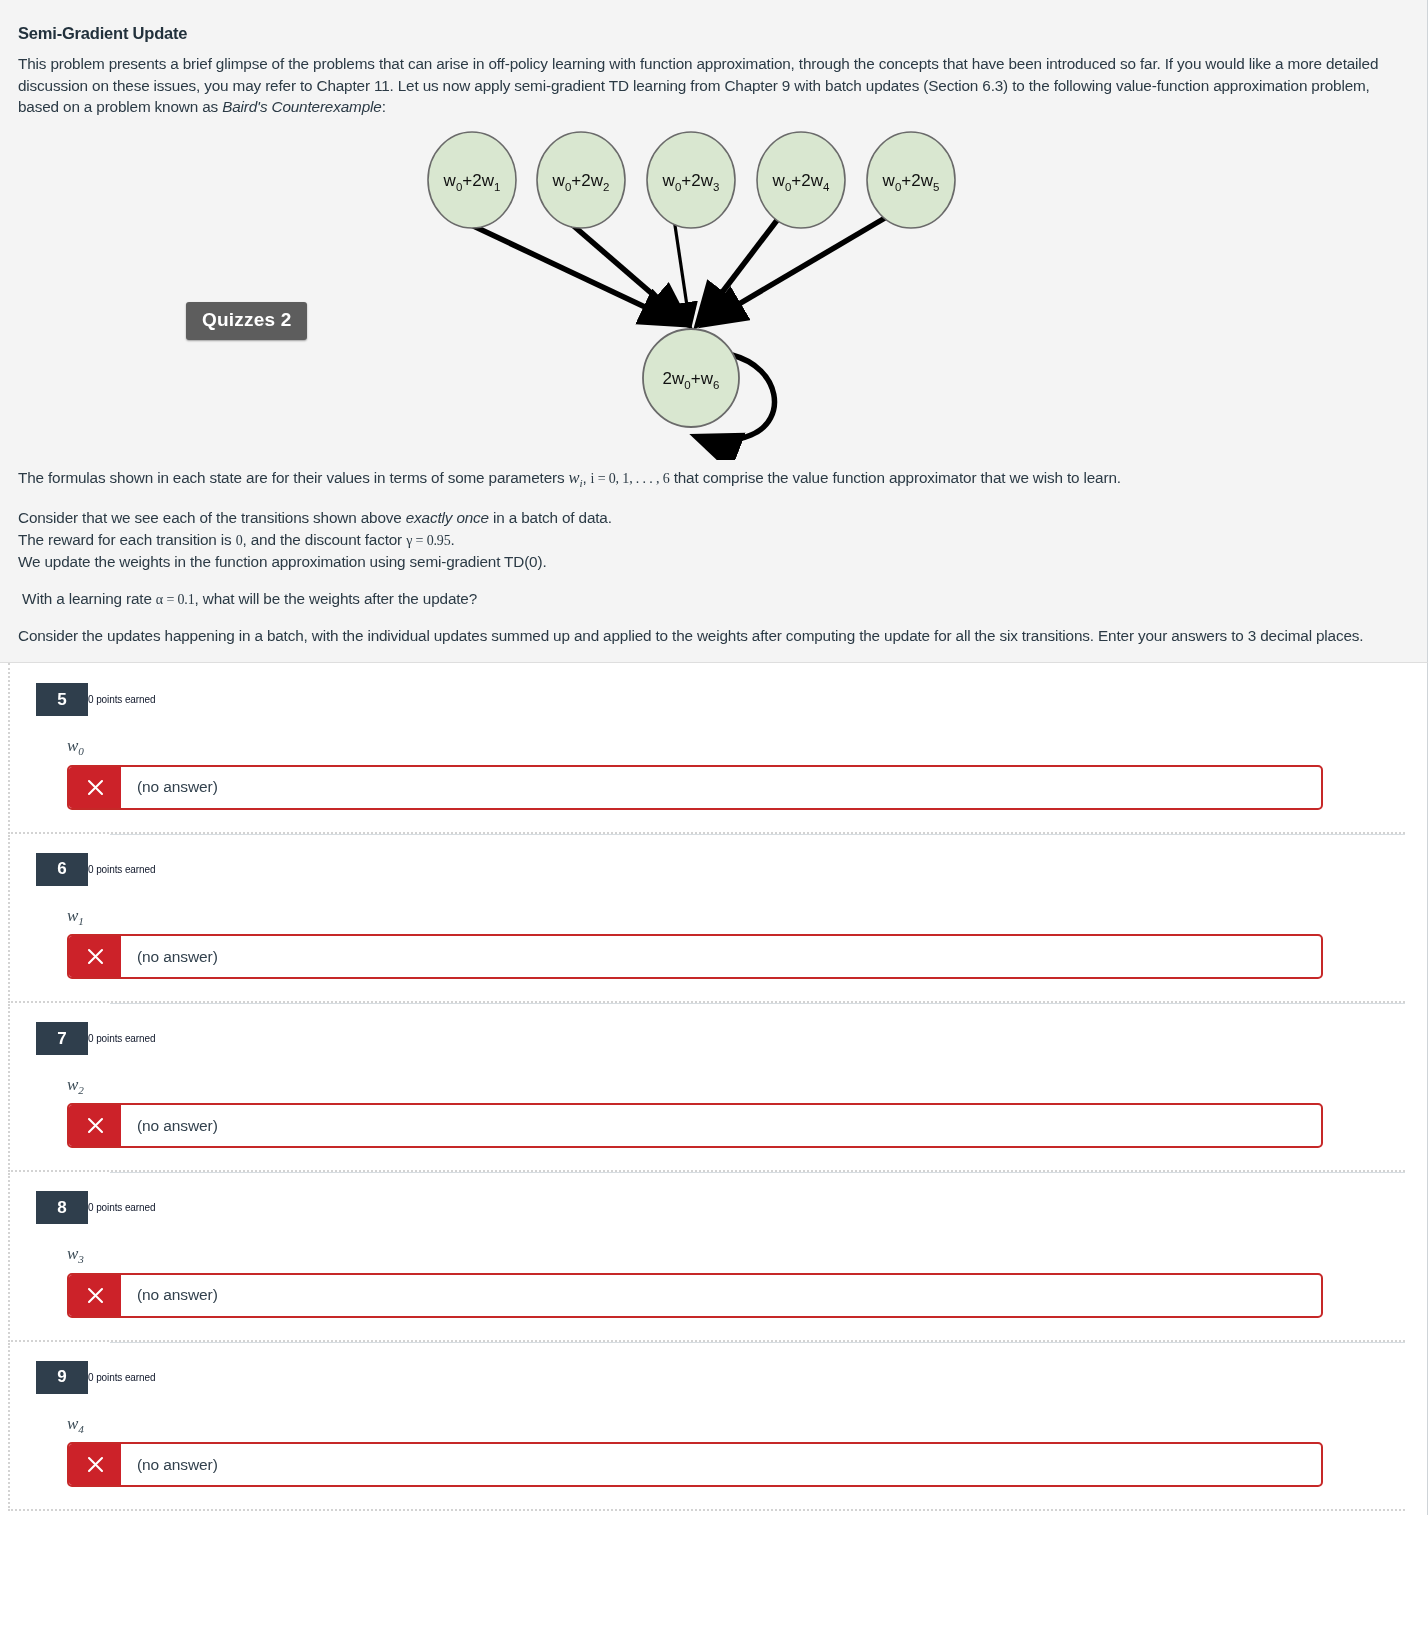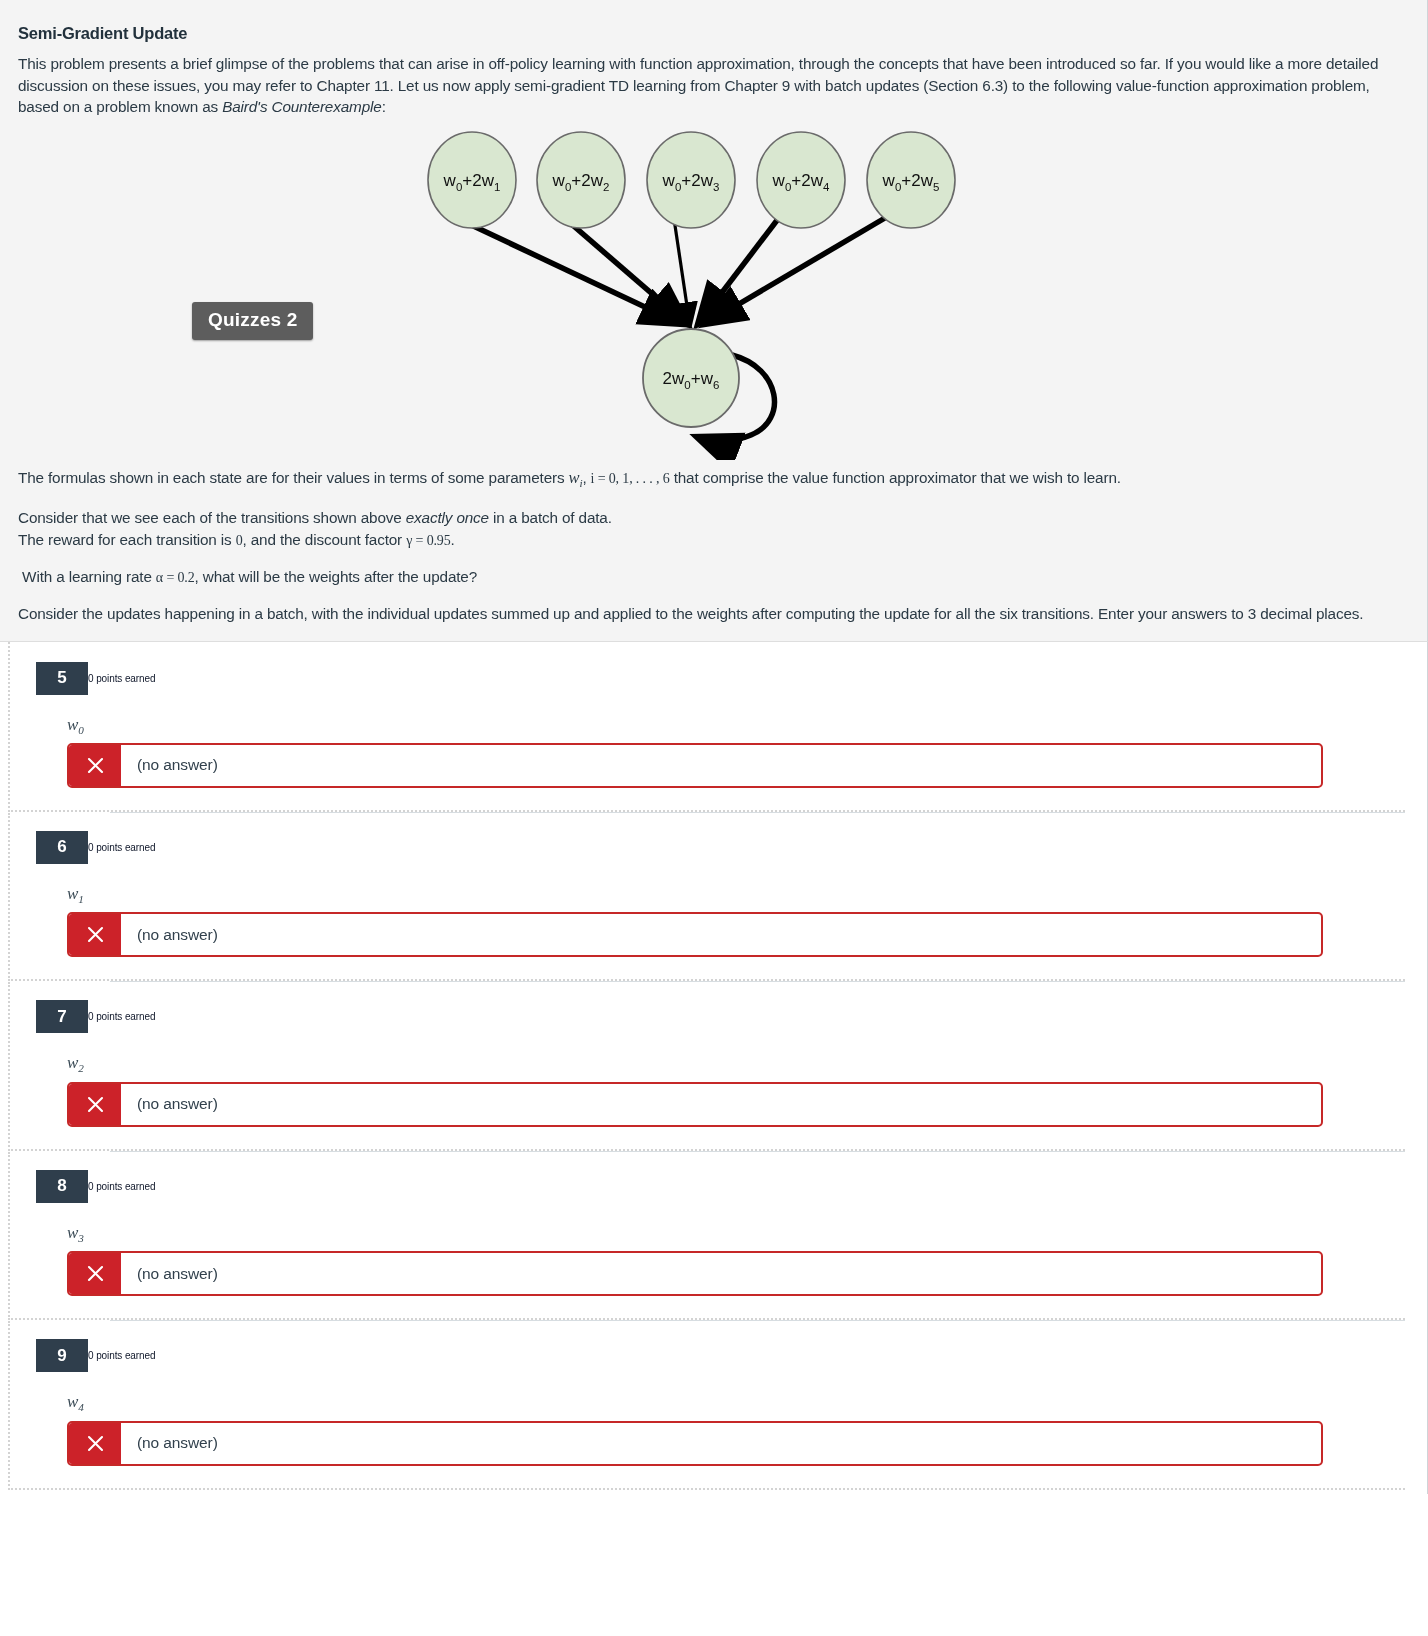--- a/index.html
+++ b/index.html
@@ -55,21 +55,21 @@
   em.ital { font-style: italic; }
 
   
   .diagram-wrap {
     position: relative;
     height: 330px;
     margin: 12px 0 6px 0;
   }
   .quiz-badge {
     position: absolute;
-    left: 174px; top: 172px;
+    left: 168px; top: 172px;
     background: #5d5d5d;
     color: #ffffff;
     font-size: 19px;
     font-weight: 600;
     padding: 7px 16px 9px 16px;
     border-radius: 3px;
     box-shadow: 0 1px 2px rgba(0,0,0,.35);
     letter-spacing: 0.2px;
   }
   .diagram-svg { position: absolute; left: 0; top: 0; }
@@ -221,24 +221,25 @@
         <text class="node-lbl" x="673" y="254" text-anchor="middle"><tspan>2w</tspan><tspan class="sb" dy="5">0</tspan><tspan dy="-5">+w</tspan><tspan class="sb" dy="5">6</tspan></text>
       </svg>
     </div>
 
     <p class="para"><span>The formulas shown in each state are for their values in terms of some parameters</span> <span class="mathi"><span>w</span><sub>i</sub></span>,&nbsp;<span class="mathr">i = 0, 1, . . . , 6</span> <span>that comprise the value function approximator that we wish to learn.</span></p>
 
     <div class="spacer-sm"></div>
 
     <p class="para"><span>Consider that we see each of the transitions shown above</span> <em class="ital">exactly once</em> <span>in a batch of data.</span></p>
     <p class="para"><span>The reward for each transition is</span> <span class="mathr">0</span><span>, and the discount factor</span> <span class="mathr">γ = 0.95</span><span>.</span></p>
+    <p class="para">We update the weights in the function approximation using semi-gradient TD(0).</p>
 
     <div class="spacer-sm"></div>
 
-    <p class="para">&nbsp;<span>With a learning rate</span> <span class="mathr">α = 0.2</span><span>, what will be the weights after the update?</span></p>
+    <p class="para">&nbsp;<span>With a learning rate</span> <span class="mathr">α = 0.1</span><span>, what will be the weights after the update?</span></p>
 
     <div class="spacer-sm"></div>
 
     <p class="para">Consider the updates happening in a batch, with the individual updates summed up and applied to the weights after computing the update for all the six transitions. Enter your answers to 3 decimal places.</p>
   </section>
 
   <section class="questions">
 
     <div class="q-block first">
       <div class="q-inner">

